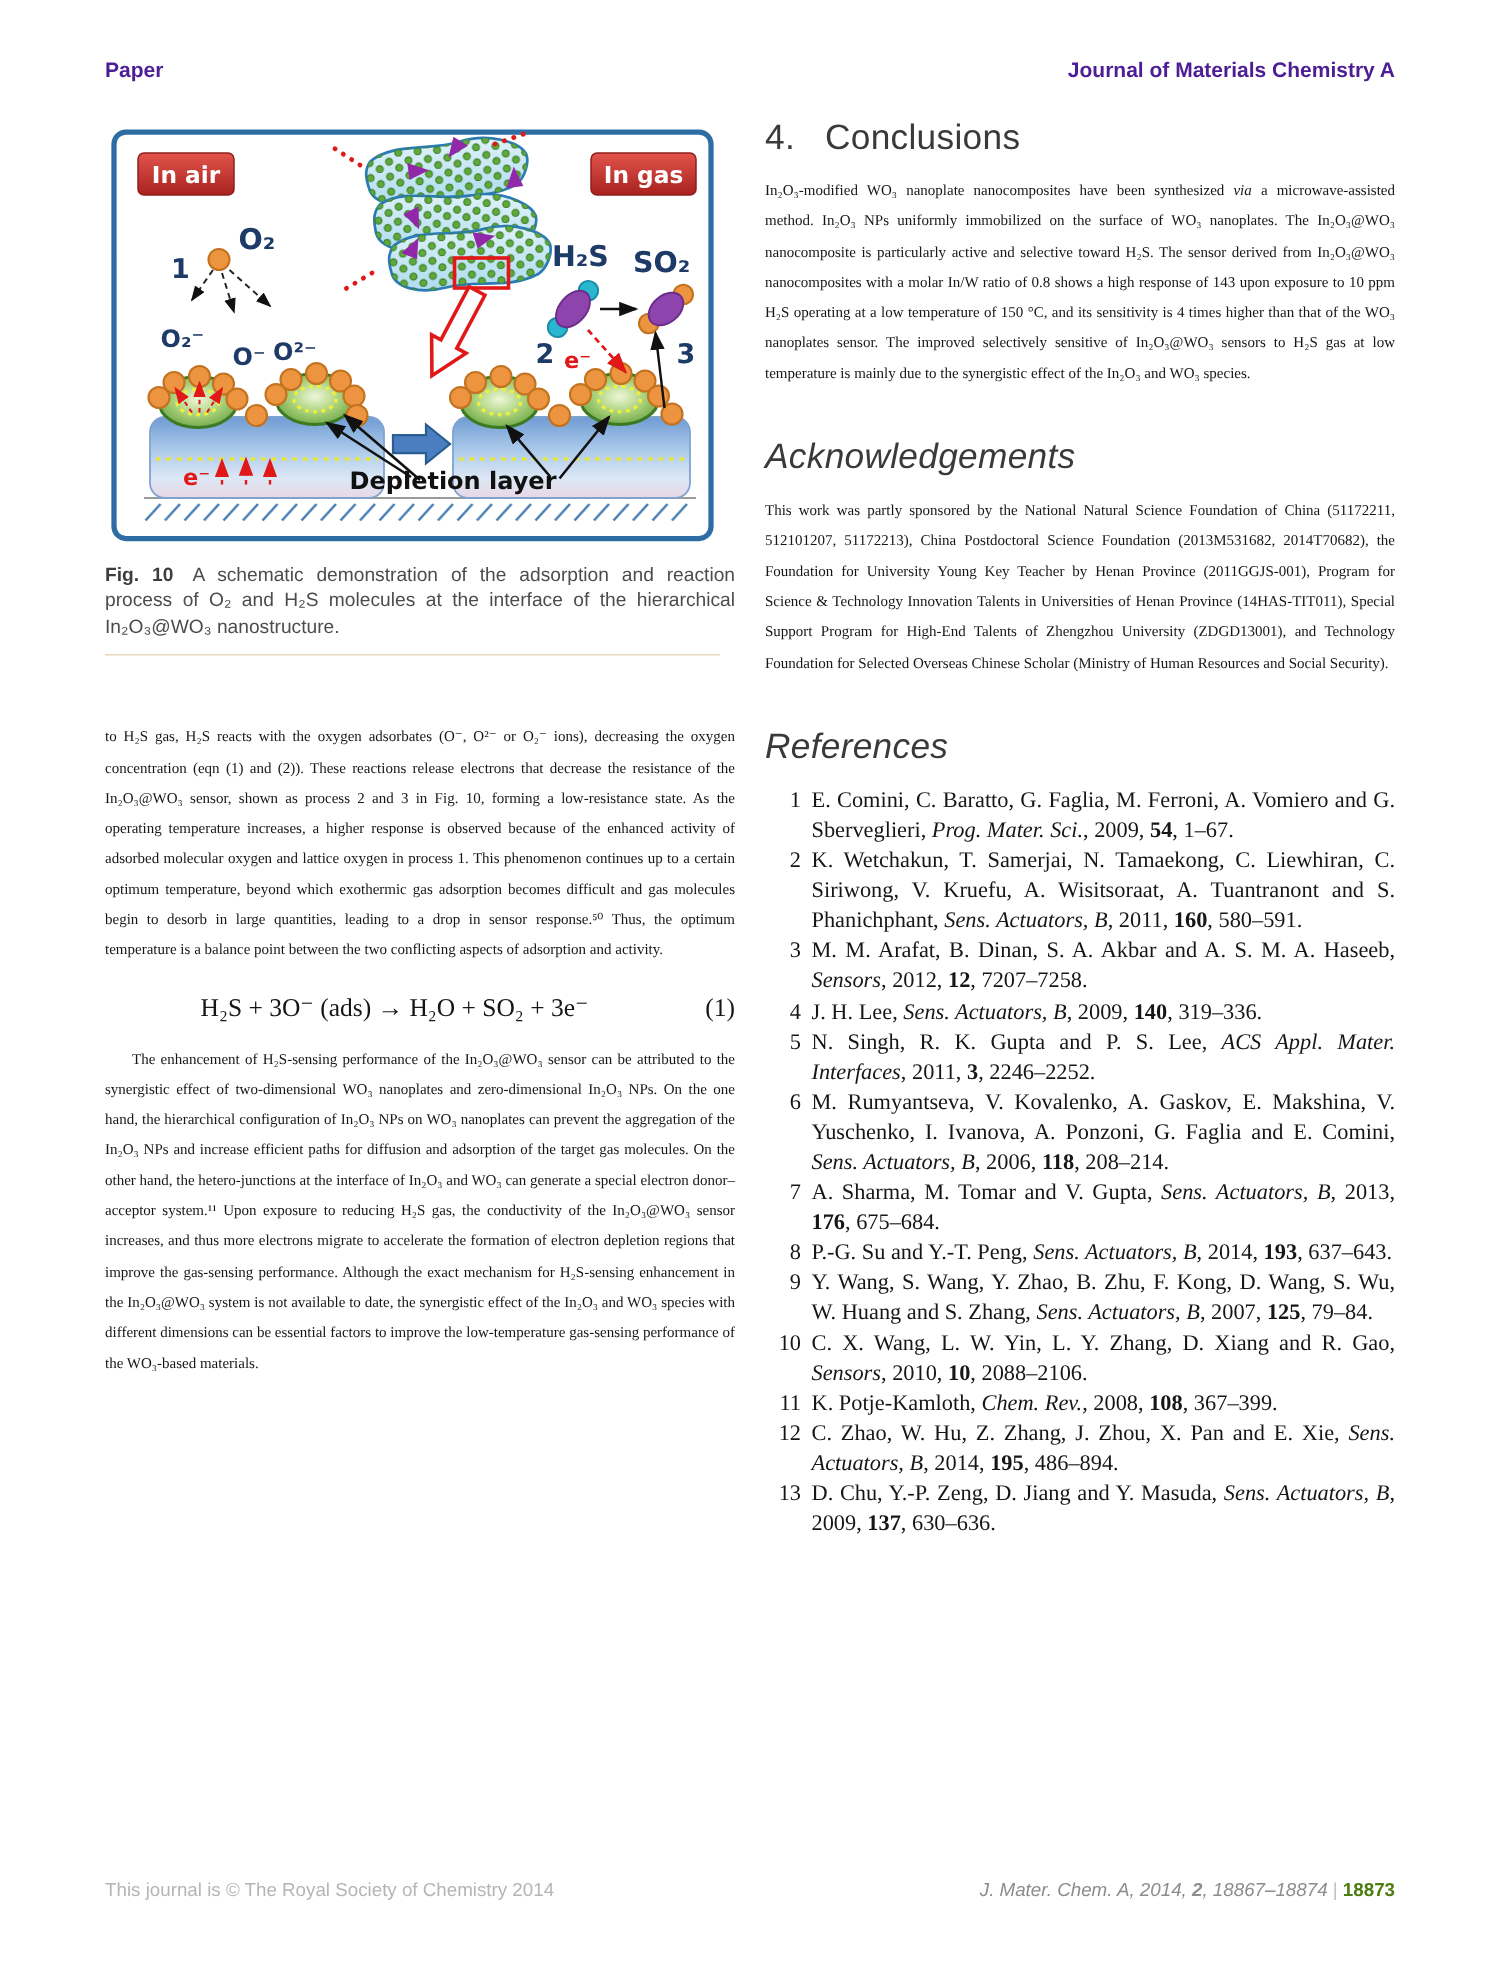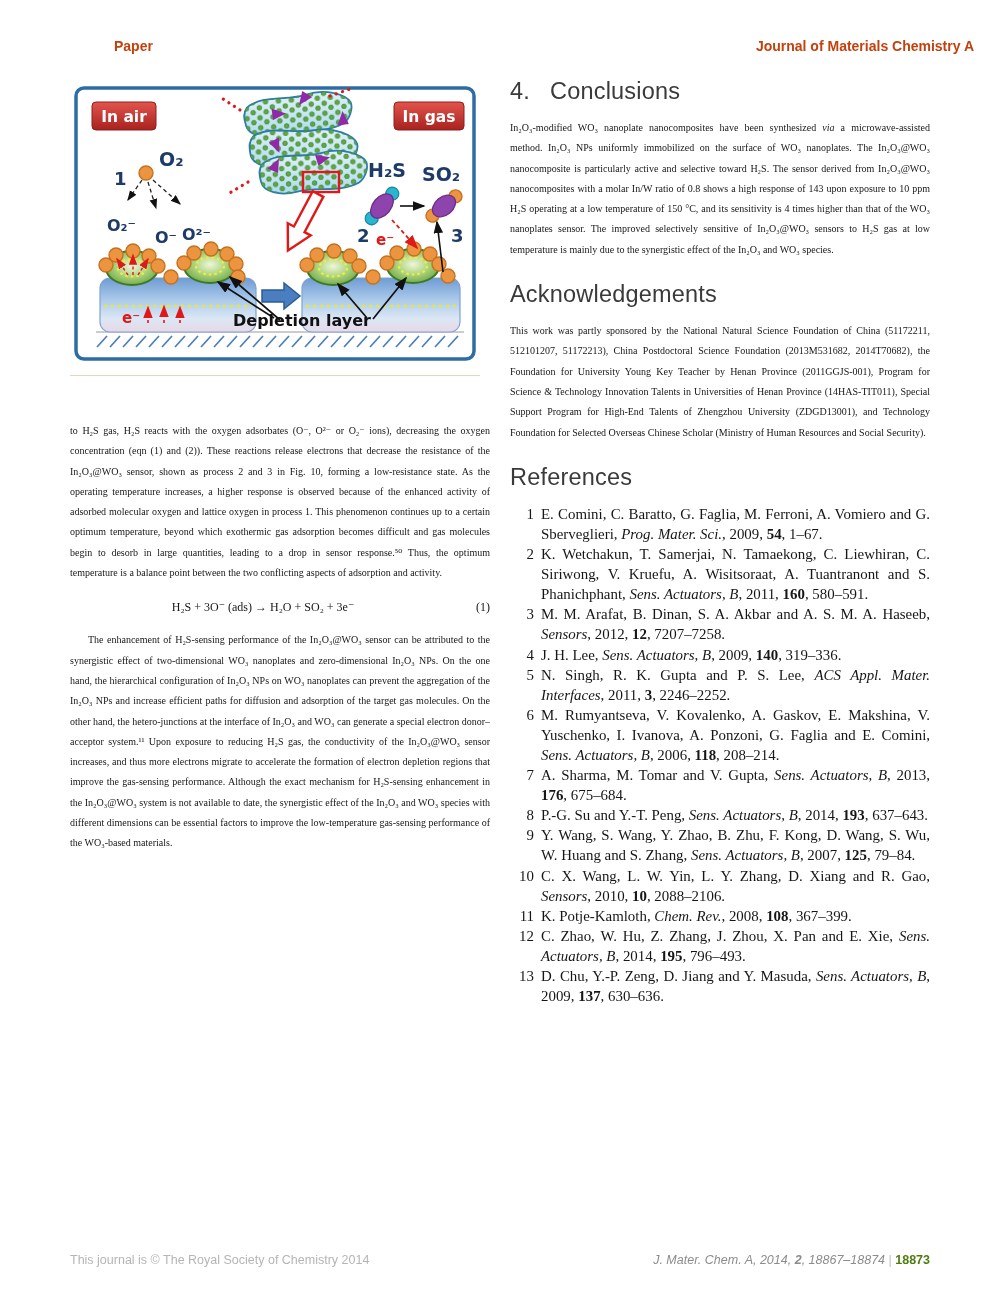--- a/index.html
+++ b/index.html
@@ -1,21 +1,21 @@
 <!DOCTYPE html>
 <html lang="en"><head>
 <meta charset="utf-8">
 <style>
   html,body{margin:0;padding:0;background:#ffffff;}
   .page{position:relative;width:1000px;height:1309px;background:#ffffff;overflow:hidden;
         font-family:"Liberation Serif","DejaVu Serif",serif;color:#161616;}
 
   
   .header{position:absolute;top:38px;left:70px;width:860px;display:flex;justify-content:space-between;
-          font-family:"Liberation Sans","DejaVu Sans",sans-serif;font-size:14px;font-weight:600;color:#c2410c;margin-left:44px;}
+          font-family:"Liberation Sans","DejaVu Sans",sans-serif;font-size:14px;font-weight:600;color:#4c1d95;}
 
   
   .col-left{position:absolute;top:82px;left:70px;width:420px;}
   .col-right{position:absolute;top:78px;left:510px;width:420px;}
 
   
   .figure-box{width:410px;}
   .figure-box svg{display:block;}
   .caption{margin-top:9px;font-family:"Liberation Sans","DejaVu Sans",sans-serif;font-size:12.8px;
            line-height:17.4px;color:#4c4c4c;text-align:justify;}
@@ -24,29 +24,29 @@
 
   
   .body{font-size:10px;line-height:20.3px;text-align:justify;margin:0;}
   .para1{margin-top:45px;}
   .para2{margin-top:15px;text-indent:18px;}
   .seg-i{font-style:italic;}
   .seg-b{font-weight:bold;}
   .seg-bi{font-weight:bold;font-style:italic;}
 
   .equations{margin:17px 0 10px 0;}
-  .equation{display:flex;align-items:baseline;margin:11px 0;font-size:12px;}
+  .equation{display:flex;align-items:baseline;margin:11px 0;font-size:17px;}
   .eq-f{flex:1;text-align:center;}
   .eq-n{width:34px;text-align:right;}
 
   
   .h2{font-family:"Liberation Sans","DejaVu Sans",sans-serif;font-weight:400;font-size:23.5px;
       color:#3a3a3a;letter-spacing:.2px;margin:0 0 13px 0;display:flex;}
   .h2 .hnum{margin-right:20px;}
-  .h2.mt{margin-top:21px;}
+  .h2.mt{margin-top:31px;font-style:italic;}
 
   
   .refs{margin-top:3px;font-size:14.9px;line-height:20.1px;}
   .ref-row{display:flex;}
   .ref-num{width:24px;flex:none;text-align:right;padding-right:7px;}
   .ref-text{flex:1;text-align:justify;}
 
   
   .footer{position:absolute;top:1253px;left:70px;width:860px;display:flex;justify-content:space-between;
           font-family:"Liberation Sans","DejaVu Sans",sans-serif;font-size:12.5px;}
@@ -244,20 +244,21 @@
           <path d="M330,124 L354,124" stroke="#111" stroke-width="1.6" fill="none" marker-end="url(#mB)"></path>
           <text x="287" y="160" class="ft" font-size="18" fill="#1e3a66">2</text>
           <text x="306" y="163" class="ft" font-size="15" fill="#e01818">e⁻</text>
           <path d="M322,138 L347,166" stroke="#e01818" stroke-width="1.8" stroke-dasharray="4 3" fill="none" marker-end="url(#mR)"></path>
           <text x="381" y="160" class="ft" font-size="18" fill="#1e3a66">3</text>
           <path d="M373,190 L367,140" stroke="#111" stroke-width="1.6" fill="none" marker-end="url(#mB)"></path>
         </g>
       </svg>
     </div>
 
+    <div class="caption"><span class="seg-b">Fig. 10</span><span> A schematic demonstration of the adsorption and reaction process of O₂ and H₂S molecules at the interface of the hierarchical In₂O₃@WO₃ nanostructure.</span></div>
     <div class="caption-rule"></div>
 
     <p class="body para1">to H₂S gas, H₂S reacts with the oxygen adsorbates (O⁻, O²⁻ or O₂⁻ ions), decreasing the oxygen concentration (eqn (1) and (2)). These reactions release electrons that decrease the resistance of the In₂O₃@WO₃ sensor, shown as process 2 and 3 in Fig. 10, forming a low-resistance state. As the operating temperature increases, a higher response is observed because of the enhanced activity of adsorbed molecular oxygen and lattice oxygen in process 1. This phenomenon continues up to a certain optimum temperature, beyond which exothermic gas adsorption becomes difficult and gas molecules begin to desorb in large quantities, leading to a drop in sensor response.⁵⁰ Thus, the optimum temperature is a balance point between the two conflicting aspects of adsorption and activity.</p>
 
     <div class="equations">
       <div class="equation">
         <span class="eq-f">H₂S + 3O⁻ (ads) → H₂O + SO₂ + 3e⁻</span>
         <span class="eq-n">(1)</span>
       </div>
     </div>
@@ -320,21 +321,21 @@
         <div class="ref-row">
           <span class="ref-num">10</span>
           <span class="ref-text"><span>C. X. Wang, L. W. Yin, L. Y. Zhang, D. Xiang and R. Gao, </span><span class="seg-i">Sensors</span><span>, 2010, </span><span class="seg-b">10</span><span>, 2088–2106.</span></span>
         </div>
         <div class="ref-row">
           <span class="ref-num">11</span>
           <span class="ref-text"><span>K. Potje-Kamloth, </span><span class="seg-i">Chem. Rev.</span><span>, 2008, </span><span class="seg-b">108</span><span>, 367–399.</span></span>
         </div>
         <div class="ref-row">
           <span class="ref-num">12</span>
-          <span class="ref-text"><span>C. Zhao, W. Hu, Z. Zhang, J. Zhou, X. Pan and E. Xie, </span><span class="seg-i">Sens. Actuators, B</span><span>, 2014, </span><span class="seg-b">195</span><span>, 796–493.</span></span>
+          <span class="ref-text"><span>C. Zhao, W. Hu, Z. Zhang, J. Zhou, X. Pan and E. Xie, </span><span class="seg-i">Sens. Actuators, B</span><span>, 2014, </span><span class="seg-b">195</span><span>, 486–894.</span></span>
         </div>
         <div class="ref-row">
           <span class="ref-num">13</span>
           <span class="ref-text"><span>D. Chu, Y.-P. Zeng, D. Jiang and Y. Masuda, </span><span class="seg-i">Sens. Actuators, B</span><span>, 2009, </span><span class="seg-b">137</span><span>, 630–636.</span></span>
         </div>
       </div>
   </div>
 
   <div class="footer">
     <span class="footer-left">This journal is © The Royal Society of Chemistry 2014</span>

